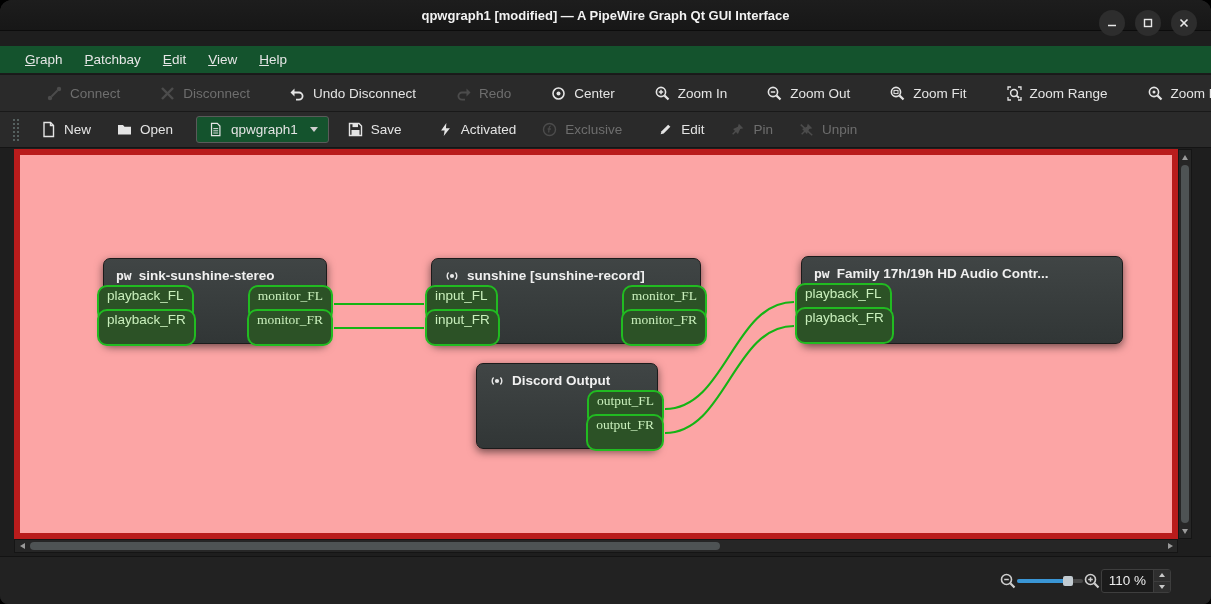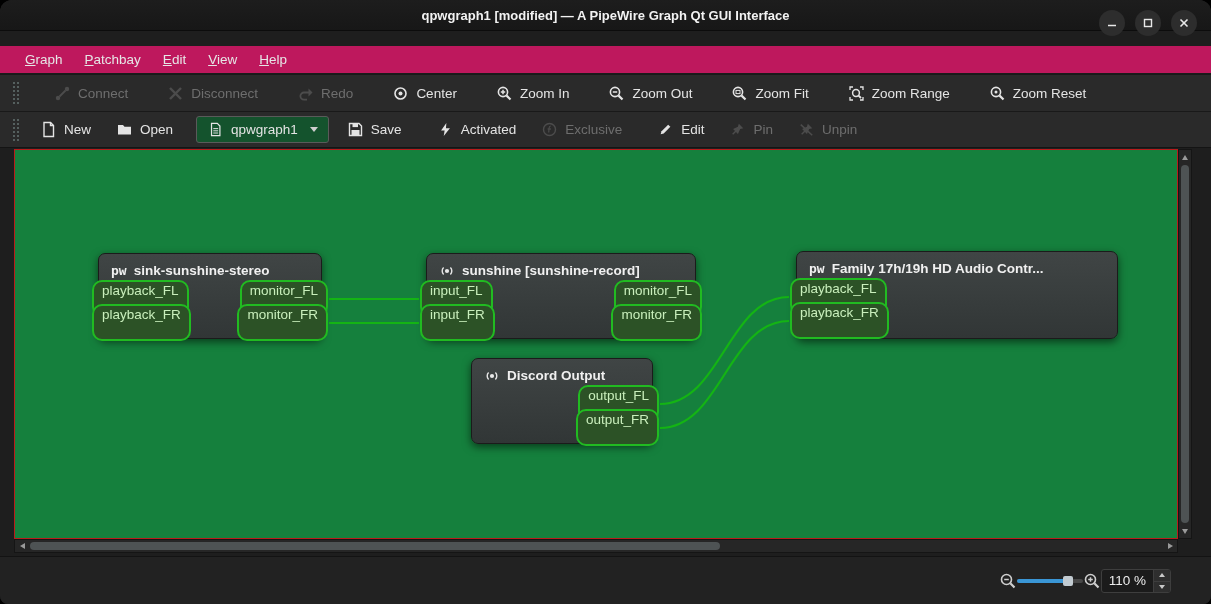--- a/index.html
+++ b/index.html
@@ -12,21 +12,21 @@
   .titlebar { position:absolute; left:0; top:0; right:0; height:31px;
               background:linear-gradient(#1d1d1d,#171717);
               display:flex; align-items:center; justify-content:center;
               border-bottom:1px solid #0c0c0c; }
   .title { font-size:13px; font-weight:bold; color:#f2f2f2; }
   .win-controls { position:absolute; right:14px; top:10px; display:flex; gap:10px; }
   .winbtn { width:26px; height:26px; border-radius:50%; background:#2d2d2d; border:none;
             display:flex; align-items:center; justify-content:center; cursor:pointer; }
 
   
-  .menubar { position:absolute; top:46px; left:0; right:0; height:28px; background:#be185d;
+  .menubar { position:absolute; top:46px; left:0; right:0; height:28px; background:#14532d;
              display:flex; align-items:center; padding-left:14px; border-bottom:1px solid #1b1b1b; }
   .menu-item { padding:0 11px; font-size:13.5px; color:#e6e6e6; height:24px; line-height:24px; cursor:default; }
   .menu-item u { text-decoration:underline; }
 
   
   .toolbar { position:absolute; left:0; right:0; background:#2a2a2a; display:flex;
              align-items:center; border-top:1px solid #191919; }
   .toolbar1 { top:74px; height:37px;gap:14px; }
   .toolbar2 { top:111px; height:37px; border-bottom:1px solid #141414; }
   .grip { width:8px; height:24px; margin:0 10px 0 12px;
@@ -38,38 +38,38 @@
   .tbtn.disabled { color:#6e6e6e; }
   .tbtn.disabled .ticon { opacity:.5; }
   .ticon { display:inline-flex; width:17px; height:17px; align-items:center; justify-content:center; color:inherit; }
   .dropdown-btn { border:1px solid #5a5a5a; background:#14532d; height:27px; margin:0 8px; }
   .caret-down { width:0; height:0; border-left:4px solid transparent; border-right:4px solid transparent;
                 border-top:5px solid #cfcfcf; margin-left:5px; }
   .gap-sm { width:10px; }
 
   
   .canvas { position:absolute; left:14px; top:149px; width:1164px; height:390px;
-            background:#15803d; border:1px solid #b91c1c; overflow:hidden; }
+            background:#fca5a5; border:6px solid #b91c1c; overflow:hidden; }
   .wires { position:absolute; left:0; top:0; }
   .wire { stroke:#14b414; stroke-width:2.2; fill:none; }
   .node { position:absolute; background:linear-gradient(#404545,#313636);
           border:1px solid #1b1b1b; border-radius:7px;
           box-shadow:0 3px 9px rgba(0,0,0,.55); }
   .node-title { height:34px; padding:9px 12px 0; display:flex; align-items:flex-start; gap:7px;
                 font-size:13.5px; font-weight:bold; color:#f0f0f0; white-space:nowrap; overflow:hidden; }
   .pw-glyph { font-family:"DejaVu Sans Mono", monospace; font-weight:bold; font-size:13px;
               color:#f0f0f0; line-height:16px; }
   .node-icon { display:inline-flex; width:16px; height:16px; }
   .prow { display:flex; justify-content:space-between; align-items:center; height:21px; margin-bottom:3px; }
   .prow.left { justify-content:flex-start; }
   .prow.right { justify-content:flex-end; }
   .port { height:37px; line-height:17px; padding:0 8px; border:2px solid #21bb21; border-radius:10px;
           background:#2c5226; color:#c9efbc; font-size:13.5px; white-space:nowrap; cursor:pointer; }
   .port.in { margin-left:-7px; }
-  .port.out { margin-right:-7px; }
+  .port.out { margin-right:-7px;font-family:Liberation Serif, serif; }
 
   
   .vscroll { position:absolute; left:1178px; top:149px; width:14px; height:390px;
              background:#262626; border:1px solid #151515; }
   .hscroll { position:absolute; left:14px; top:539px; width:1164px; height:14px;
              background:#262626; border:1px solid #151515; }
   .sb-arrow { position:absolute; width:12px; height:12px; display:flex; align-items:center; justify-content:center; cursor:pointer; }
   .tri-up    { width:0;height:0;border-left:3.5px solid transparent;border-right:3.5px solid transparent;border-bottom:5px solid #9a9a9a; }
   .tri-down  { width:0;height:0;border-left:3.5px solid transparent;border-right:3.5px solid transparent;border-top:5px solid #9a9a9a; }
   .tri-left  { width:0;height:0;border-top:3.5px solid transparent;border-bottom:3.5px solid transparent;border-right:5px solid #9a9a9a; }
@@ -148,20 +148,29 @@
     <button class="tbtn disabled">
       <span class="ticon">
         <svg viewBox="0 0 17 17" width="17" height="17">
             <line x1="3" y1="3" x2="14" y2="14" stroke="currentColor" stroke-width="2.4"></line>
             <line x1="14" y1="3" x2="3" y2="14" stroke="currentColor" stroke-width="2.4"></line>
           </svg>
       </span>
       <span>Disconnect</span>
     </button>
 
+    <button class="tbtn">
+      <span class="ticon">
+        <svg viewBox="0 0 17 17" width="17" height="17">
+            <path d="M4.5 7.5 H10 a3.6 3.6 0 0 1 0 7.2 H7" fill="none" stroke="currentColor" stroke-width="1.8"></path>
+            <polygon points="5.5,3.5 1.5,7.5 5.5,11.5" fill="currentColor"></polygon>
+          </svg>
+      </span>
+      <span>Undo Disconnect</span>
+    </button>
 
     <button class="tbtn disabled">
       <span class="ticon">
         <svg viewBox="0 0 17 17" width="17" height="17">
             <path d="M12.5 7.5 H7 a3.6 3.6 0 0 0 0 7.2 H10" fill="none" stroke="currentColor" stroke-width="1.8"></path>
             <polygon points="11.5,3.5 15.5,7.5 11.5,11.5" fill="currentColor"></polygon>
           </svg>
       </span>
       <span>Redo</span>
     </button>

